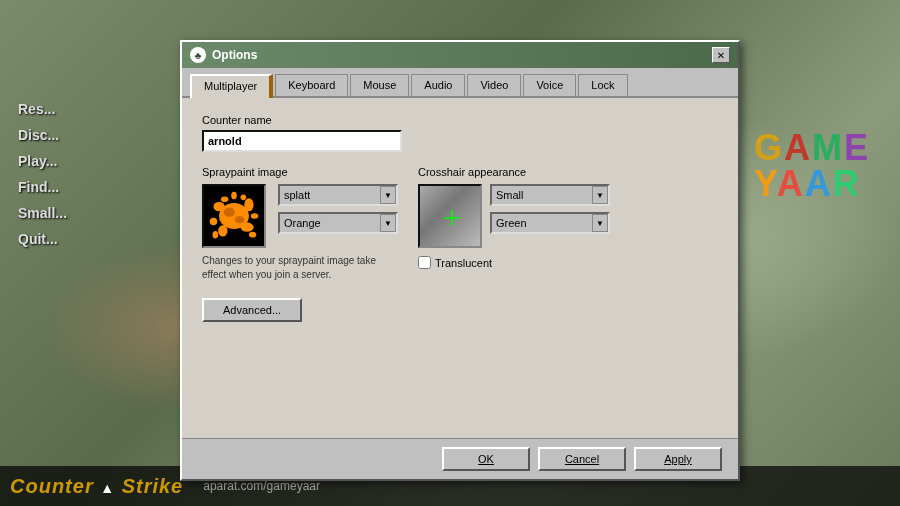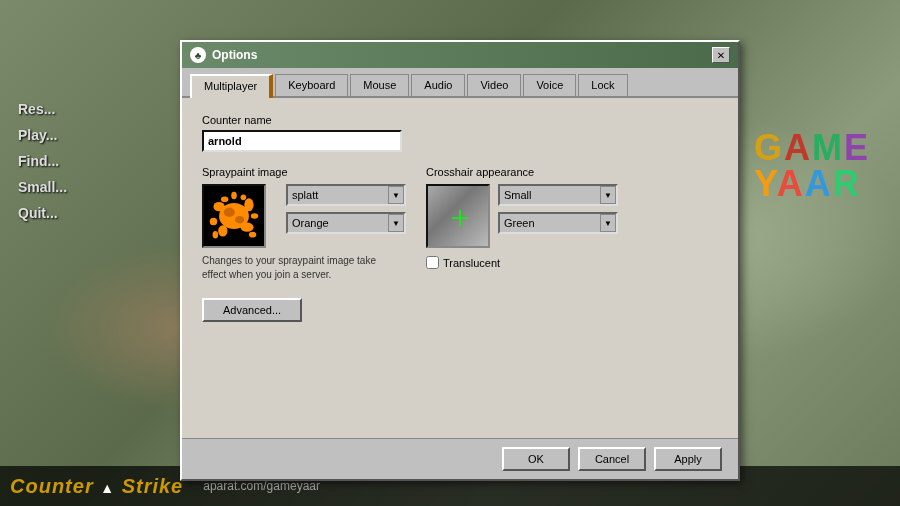--- a/index.html
+++ b/index.html
@@ -244,21 +244,21 @@
     }
 
     .section-label {
       font-size: 11px;
       margin-bottom: 6px;
       color: #000;
     }
 
     .spraypaint-row {
       display: flex;
-      gap: 20px;
+      gap: 12px;
       align-items: flex-start;
     }
 
     .spraypaint-preview {
       width: 64px;
       height: 64px;
       background: #000;
       border: 2px inset #888;
       border-top-color: #666;
       border-left-color: #666;
@@ -398,40 +398,42 @@
     .dialog-footer {
       background: #c0c0c0;
       padding: 8px 16px;
       display: flex;
       justify-content: flex-end;
       gap: 8px;
       border-top: 1px solid #888;
     }
 
     .footer-btn {
-      width: 68px;
+      width: 88px;
       height: 24px;
       background: #c0c0c0;
       border: 2px solid #fff;
       border-right-color: #555;
       border-bottom-color: #555;
       font-size: 11px;
       cursor: pointer;
       display: flex;
       align-items: center;
       justify-content: center;
+      text-decoration: underline;
     }
   </style>
 </head>
 <body>
 
 <div class="bg"></div>
 
 <div class="side-menu">
   <div class="side-menu-item">Res...</div>
+  <div class="side-menu-item">Disc...</div>
   <div class="side-menu-item">Play...</div>
   <div class="side-menu-item">Find...</div>
   <div class="side-menu-item">Small...</div>
   <div class="side-menu-item">Quit...</div>
 </div>
 
 <div class="logo-area">
   <span class="logo-game">
     <span>G</span><span>A</span><span>M</span><span>E</span>
   </span>

